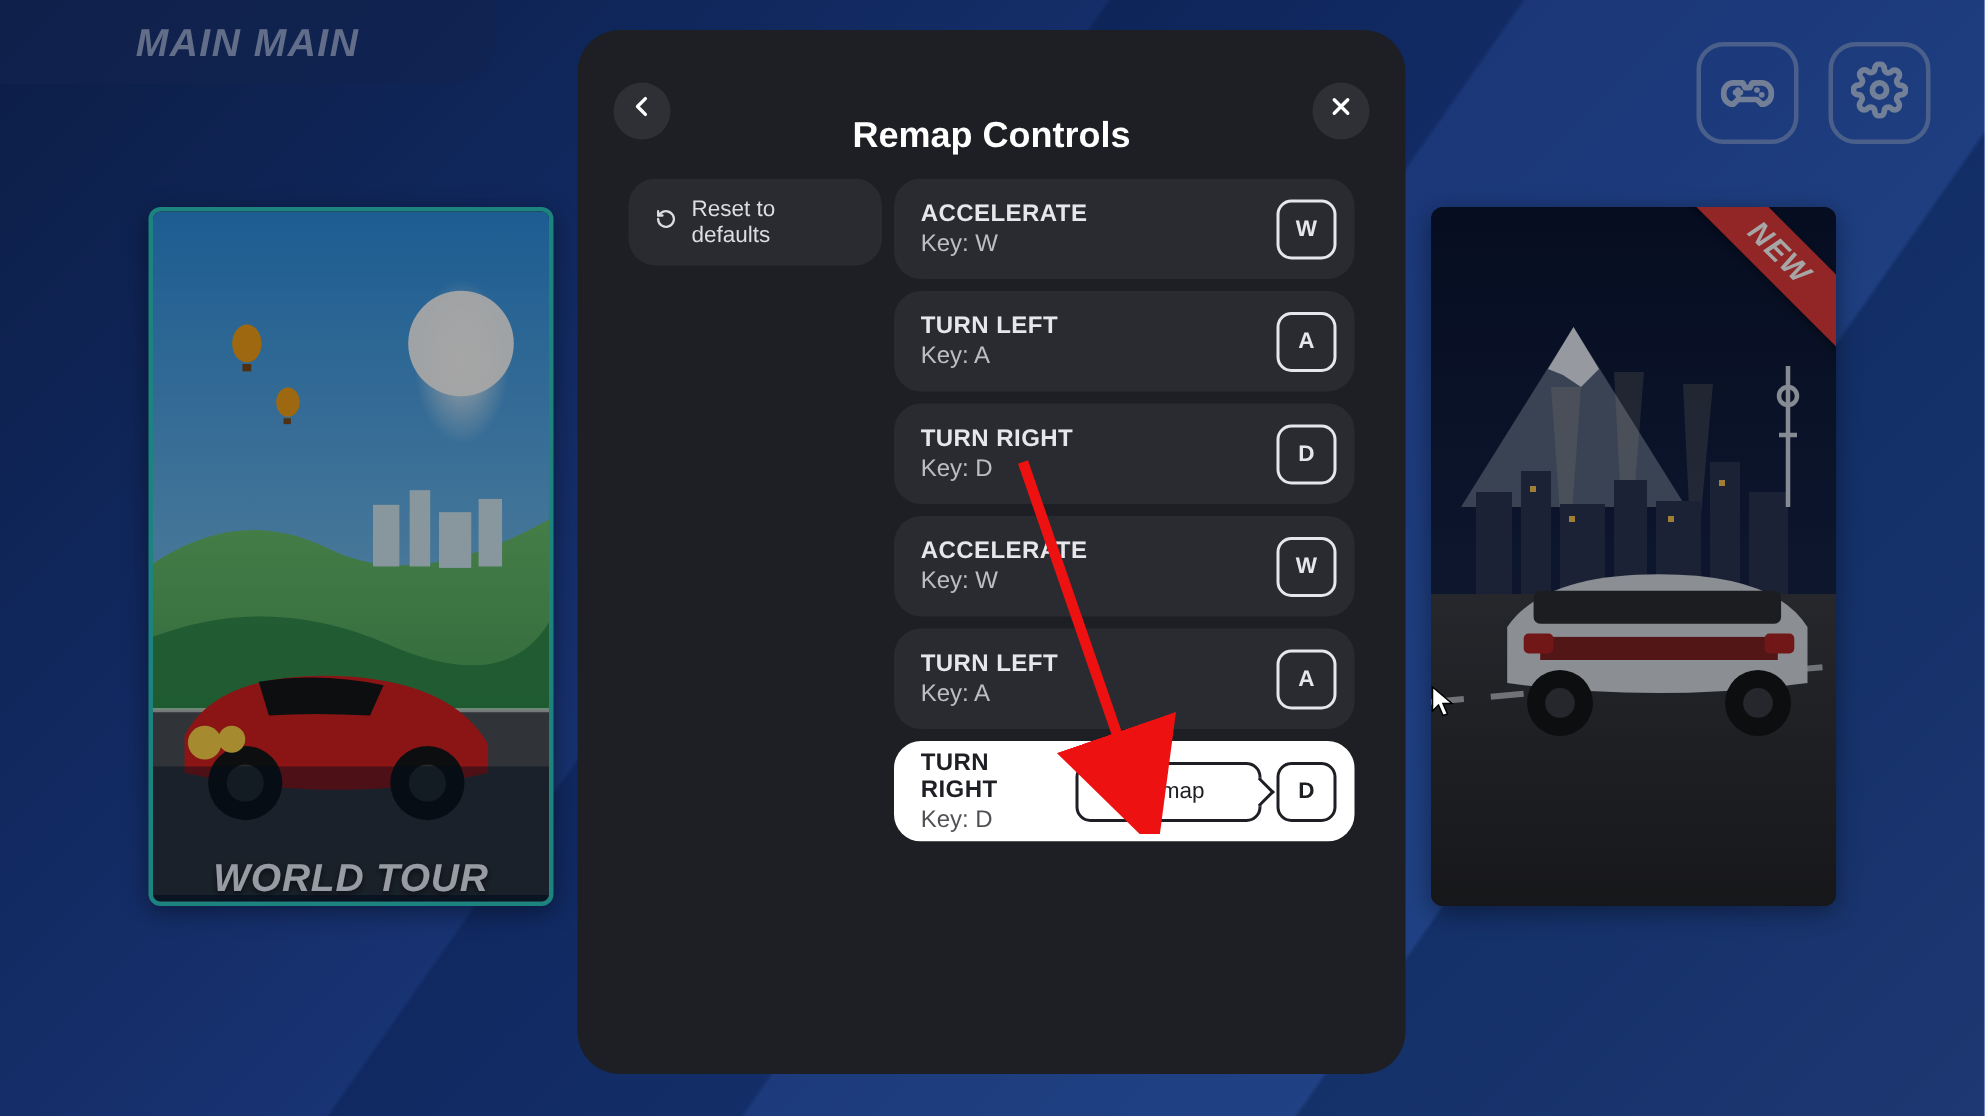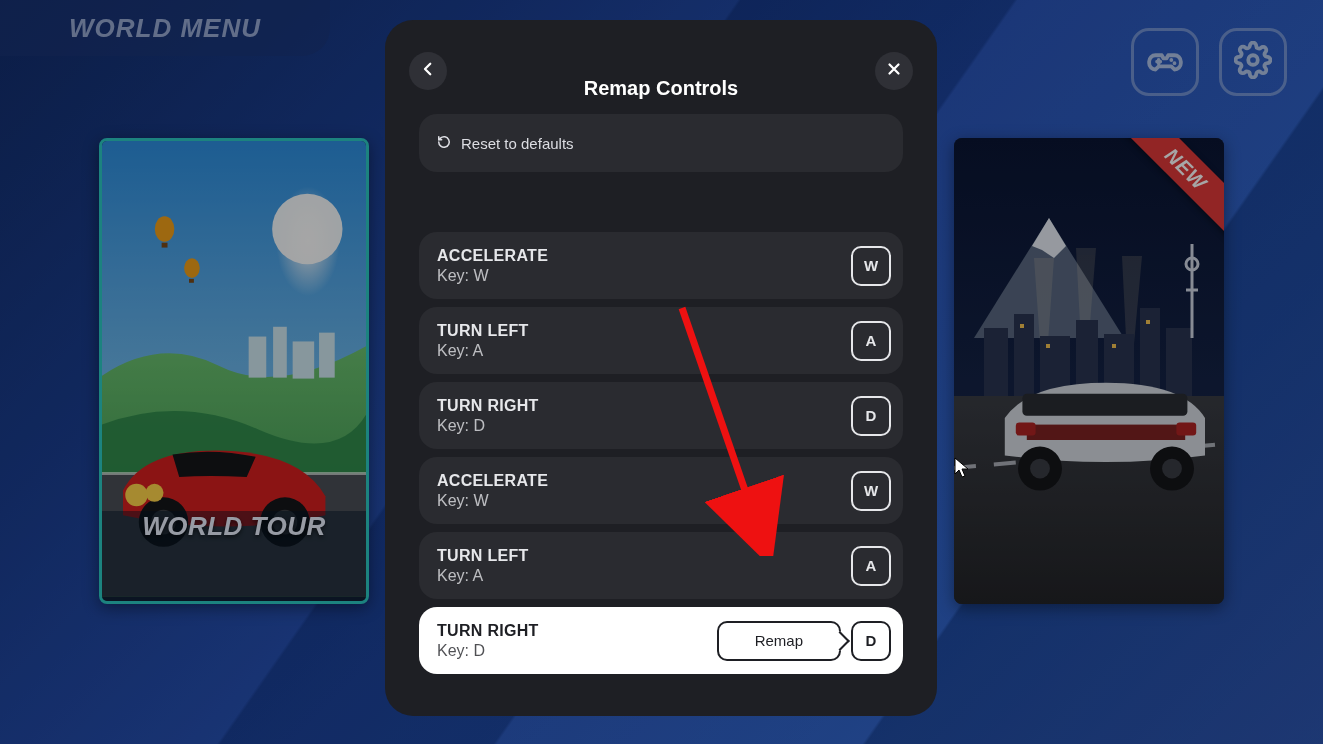--- a/index.html
+++ b/index.html
@@ -59,21 +59,21 @@
     border-radius: 8px;
     overflow: hidden;
     background: #202a40;
     box-shadow: 0 4px 16px rgba(0,0,0,0.4);
   }
   .card.world { top: 138px; left: 99px; border: 3px solid #2cc9c3; }
   .card.store { top: 138px; left: 954px; }
   .card-img { position: absolute; inset: 0; }
   .card-label-wrap {
     position: absolute; left: 0; right: 0; bottom: 0; height: 90px;
-    display: flex; align-items: flex-start; justify-content: center;
+    display: flex; align-items: flex-end; justify-content: center;
     background: rgba(0,20,40,0.45);
   }
   .card-label {
     color: #e8eefc;
     font-style: italic;
     font-weight: 800;
     font-size: 26px;
     letter-spacing: 0.5px;
     text-shadow: 0 2px 4px rgba(0,0,0,0.6);
   }
@@ -103,25 +103,25 @@
     display: flex; align-items: center; justify-content: space-between;
     padding: 22px 24px 14px 24px;
   }
   .hdr-btn {
     width: 38px; height: 38px; border-radius: 50%;
     background: #2f3036;
     display: flex; align-items: center; justify-content: center;
     cursor: pointer;
   }
   .hdr-btn svg { width: 18px; height: 18px; stroke: #fff; fill: none; stroke-width: 3; stroke-linecap: round; stroke-linejoin: round; }
-  .modal-title { font-size: 20px; font-weight: 700; color: #fff; margin-top: 35px; }
+  .modal-title { font-size: 24px; font-weight: 700; color: #fff; margin-top: 35px; }
 
   .modal-body {
     padding: 0 34px 0 34px;
-    display: flex; flex-direction: column; gap: 8px;
+    display: flex; flex-direction: row; gap: 8px;
     overflow: hidden;
   }
 
   .reset-row {
     background: #2a2b30;
     border-radius: 18px;
     height: 58px;
     padding: 0 18px;
     display: flex; align-items: center; gap: 10px;
     font-size: 15px;
@@ -185,21 +185,21 @@
   
   .cursor { position: absolute; top: 457px; left: 954px; pointer-events: none; }
 
 </style>
 </head>
 <body>
 
 <div class="bg-lines"></div>
 
 <div class="main-menu-tab">
-  <span>WORLD MENU</span>
+  <span>MAIN MAIN</span>
 </div>
 
 <div class="top-icons">
   <div class="top-icon">
     <span>
       <svg viewBox="0 0 24 24">
           <path d="M6 9h4l1 2h2l1-2h4a4 4 0 0 1 4 4v1a4 4 0 0 1-4 4l-2-2h-8l-2 2a4 4 0 0 1-4-4v-1a4 4 0 0 1 4-4z"></path>
           <path d="M8 12v2M7 13h2M16 12h0M18 14h0"></path>
         </svg>
     </span>

